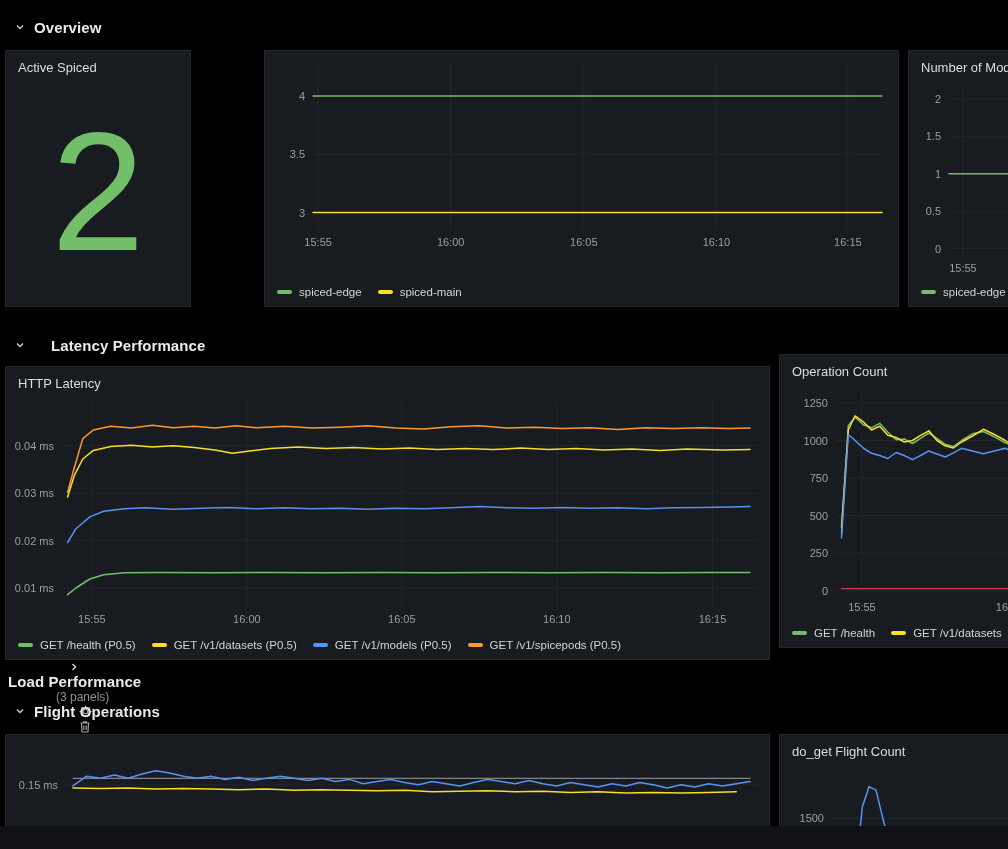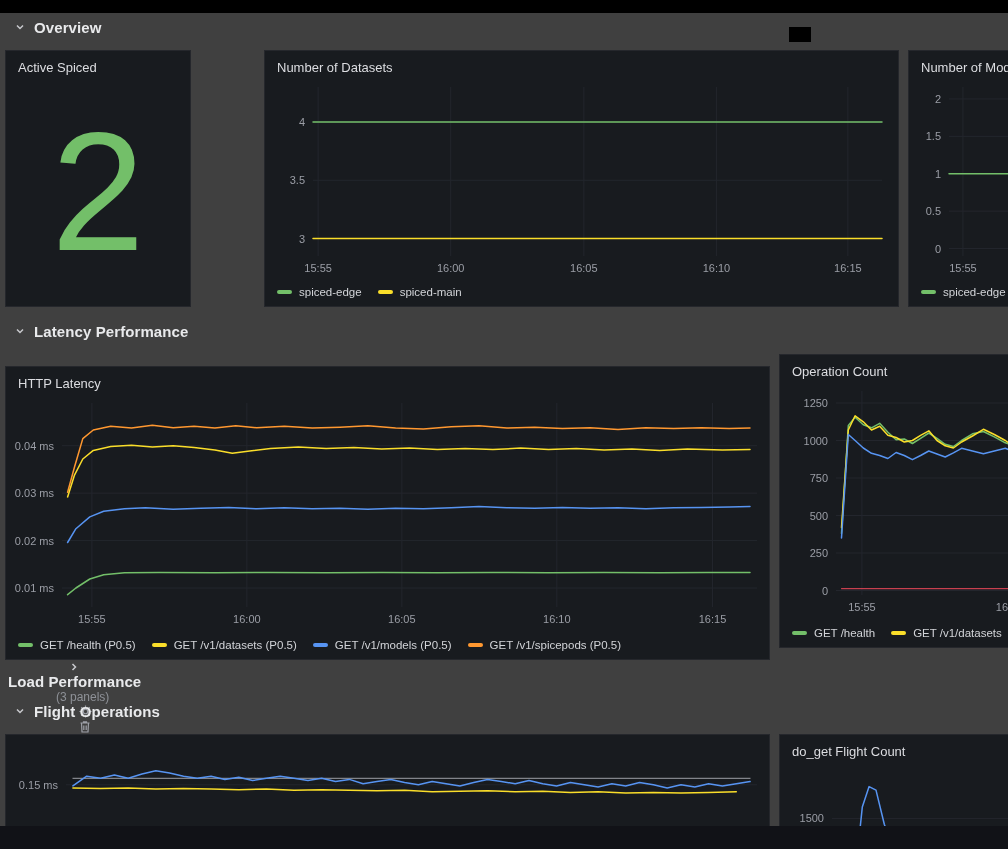--- a/index.html
+++ b/index.html
@@ -1,28 +1,28 @@
 <!DOCTYPE html>
 <html><head>
 <meta charset="utf-8">
 <style>
   html,body{margin:0;padding:0;background:#111217;}
   body{width:1008px;height:849px;font-family:"Liberation Sans",sans-serif;-webkit-font-smoothing:antialiased;}
-  .root{position:relative;width:1008px;height:826px;overflow:hidden;background:#404040;}
+  .root{position:relative;width:1008px;height:826px;overflow:hidden;background:#000000;}
   .topbar{position:absolute;left:0;top:0;width:1008px;height:13px;background:#000;}
   .artifact{position:absolute;left:789px;top:27px;width:22px;height:15px;background:#000;}
 
   .section-header{position:absolute;left:8px;display:flex;align-items:center;height:24px;cursor:pointer;}
   .section-header .chev{margin:0 8px 0 6px;flex:0 0 auto;}
   .section-title{font-size:15px;font-weight:700;color:#e9eaec;letter-spacing:.1px;}
   .panels-note{font-size:12px;color:#8e9197;margin-left:16px;}
   .hdr-icon{margin-left:22px;display:inline-flex;cursor:pointer;}
   .hdr-icon.trash{margin-left:20px;}
   #h-overview{top:15px;}
-  #h-latency{top:319px;}
+  #h-latency{top:333px;gap:17px;}
   #h-load{top:661px;flex-direction:column;}
   #h-flight{top:699px;}
 
   .panel{position:absolute;background:#181b1f;border:1px solid #25272c;border-radius:0;display:flex;flex-direction:column;box-sizing:border-box;}
   #p-active{left:5px;top:50px;width:186px;height:257px;}
   #p-datasets{left:264px;top:50px;width:635px;height:257px;}
   #p-models{left:908px;top:50px;width:240px;height:257px;}
   #p-http{left:5px;top:366px;width:765px;height:294px;}
   #p-opcount{left:779px;top:354px;width:341px;height:294px;}
   #p-flightdur{left:5px;top:734px;width:765px;height:280px;}
@@ -57,21 +57,20 @@
   </div>
 
   <div class="panel" id="p-active">
     <div class="panel-title">Active Spiced</div>
     <div class="stat-wrap">
       <span class="stat-value" id="stat-active" style="color: rgb(115, 191, 105);">2</span>
     </div>
   </div>
 
   <div class="panel" id="p-datasets">
-    <div class="panel-title">Number of Datasets</div>
     <div class="chart">
         <svg width="633" height="201">
           <line x1="48" y1="44.965517241379295" x2="617" y2="44.965517241379295" class="grid"></line>
           <text x="40" y="48.965517241379295" text-anchor="end">4</text>
           <line x1="48" y1="103.24137931034483" x2="617" y2="103.24137931034483" class="grid"></line>
           <text x="40" y="107.24137931034483" text-anchor="end">3.5</text>
           <line x1="48" y1="161.51724137931035" x2="617" y2="161.51724137931035" class="grid"></line>
           <text x="40" y="165.51724137931035" text-anchor="end">3</text>
           <line x1="53.121" y1="10" x2="53.121" y2="179" class="grid"></line>
           <text x="53.121" y="195" text-anchor="middle">15:55</text>

